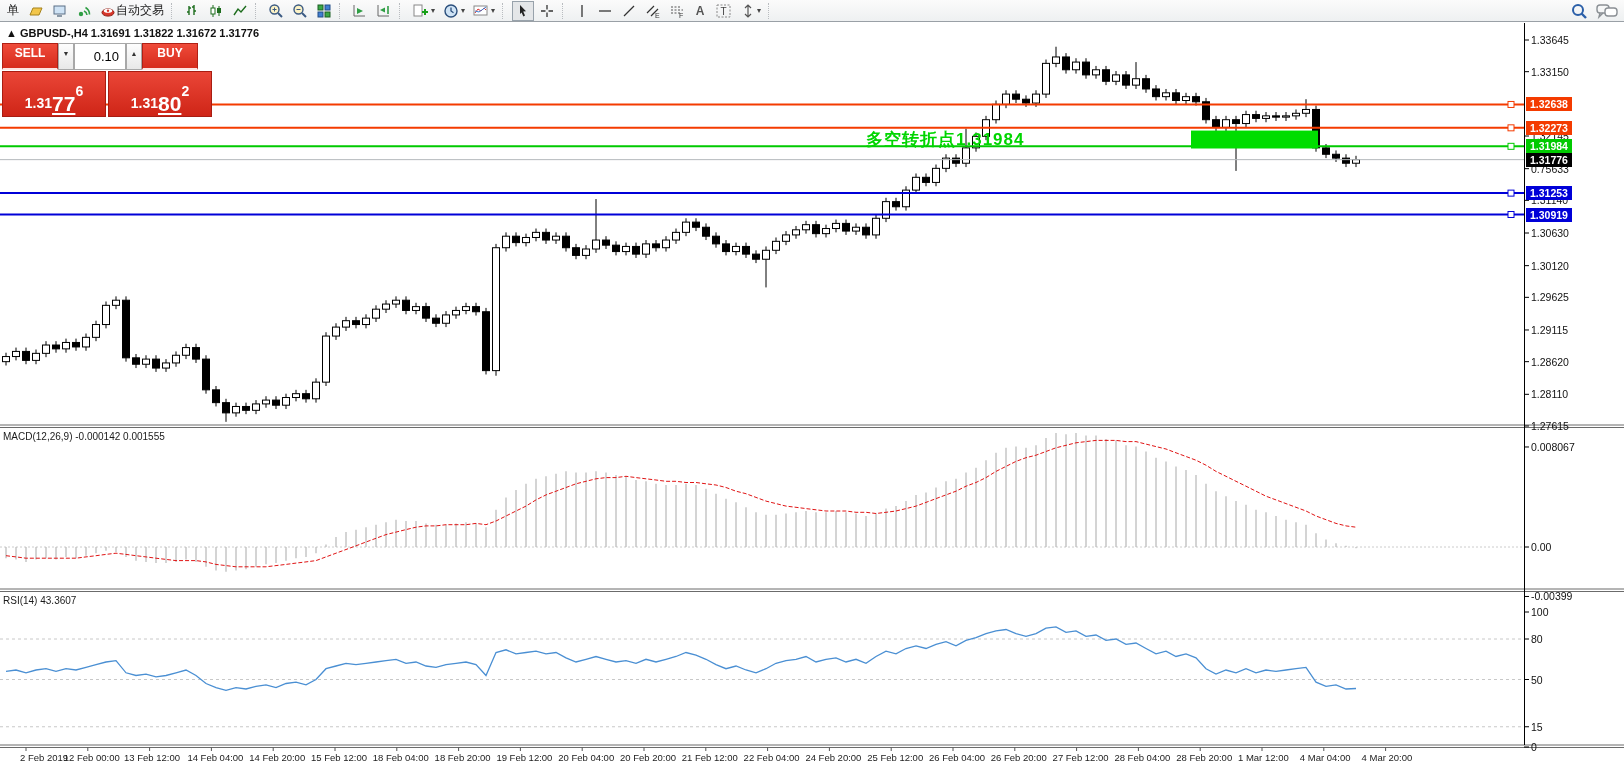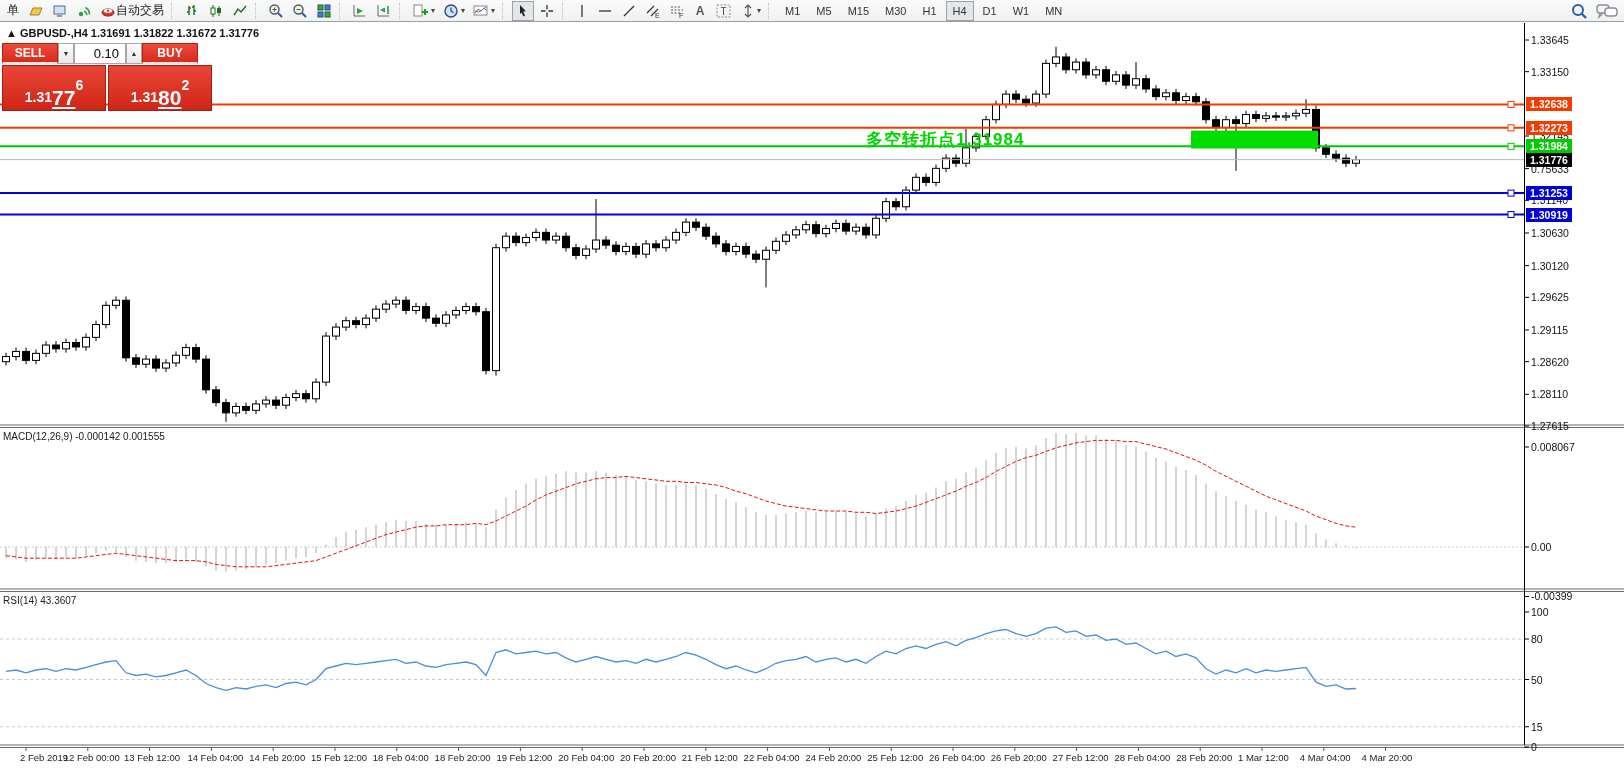--- a/index.html
+++ b/index.html
@@ -24,21 +24,21 @@
   .hud { position:absolute; z-index:10; }
   #symtitle { left:6px; top:4px; font-size:11px; font-weight:bold; color:#111; }
   #annotation { font-size:17px; font-weight:bold; letter-spacing:1px; }
   .indlabel { font-size:10px; color:#1a1a1a; }
   .axis-tick-label { position:absolute; font-size:10.5px; color:#111; z-index:8; }
   .time-label { position:absolute; font-size:9.5px; color:#222; z-index:8; white-space:nowrap; }
   .price-tag { position:absolute; left:1526px; height:14px; line-height:14px; padding:0 4px;
     font-size:10.5px; font-weight:bold; color:#fff; z-index:12; white-space:nowrap; }
   
   #tradepanel { position:absolute; left:2px; top:20px; width:212px; z-index:20; }
-  #tp-row1 { display:flex; height:21px; }
+  #tp-row1 { display:flex; height:27px; }
   .tp-btn { width:56px; background:linear-gradient(#ef4b3a,#d62b1c); color:#fff; font-size:12px;
     font-weight:bold; text-align:center; line-height:19px; border:1px solid #b02015;
     border-bottom:2px solid rgba(255,255,255,.85); cursor:pointer; }
   .tp-spin { width:16px; background:linear-gradient(#fdfdfd,#e8e8e8); border:1px solid #a8a8a8;
     font-size:7px; color:#333; text-align:center; line-height:19px; cursor:pointer; }
   #tp-vol { width:52px; border:1px solid #a8a8a8; font-size:13px; text-align:right;
     padding-right:6px; font-family:"Liberation Sans",sans-serif; }
   #tp-row2 { display:flex; margin-top:1px; }
   .tp-big { width:104px; height:46px; background:linear-gradient(#ea4637,#cf2517);
     border:1px solid #a81d12; color:#fff; display:flex; align-items:flex-end;
@@ -255,31 +255,20 @@
   </div>
   <div class="tbtn">
     <span>
         <svg width="14" height="16">
           <path d="M7 2v12 M4 5l3-3 3 3 M4 11l3 3 3-3" stroke="#555" fill="none" stroke-width="1.2"></path>
         </svg>
       </span>
     <span class="caret">▾</span>
   </div>
   <div class="tsep"></div>
-  <div id="tfrow" style="display:flex;align-items:center;">
-      <div class="tbtn tf">M1</div>
-      <div class="tbtn tf">M5</div>
-      <div class="tbtn tf">M15</div>
-      <div class="tbtn tf">M30</div>
-      <div class="tbtn tf">H1</div>
-      <div class="tbtn tf active">H4</div>
-      <div class="tbtn tf">D1</div>
-      <div class="tbtn tf">W1</div>
-      <div class="tbtn tf">MN</div>
-    </div>
   <div class="right">
     <div class="tbtn">
       <span>
           <svg width="18" height="18">
             <circle cx="8" cy="8" r="5" fill="none" stroke="#2b5fa8" stroke-width="2"></circle>
             <line x1="11.5" y1="11.5" x2="16" y2="16" stroke="#2b5fa8" stroke-width="2.4"></line>
           </svg>
         </span>
     </div>
     <div class="tbtn">

